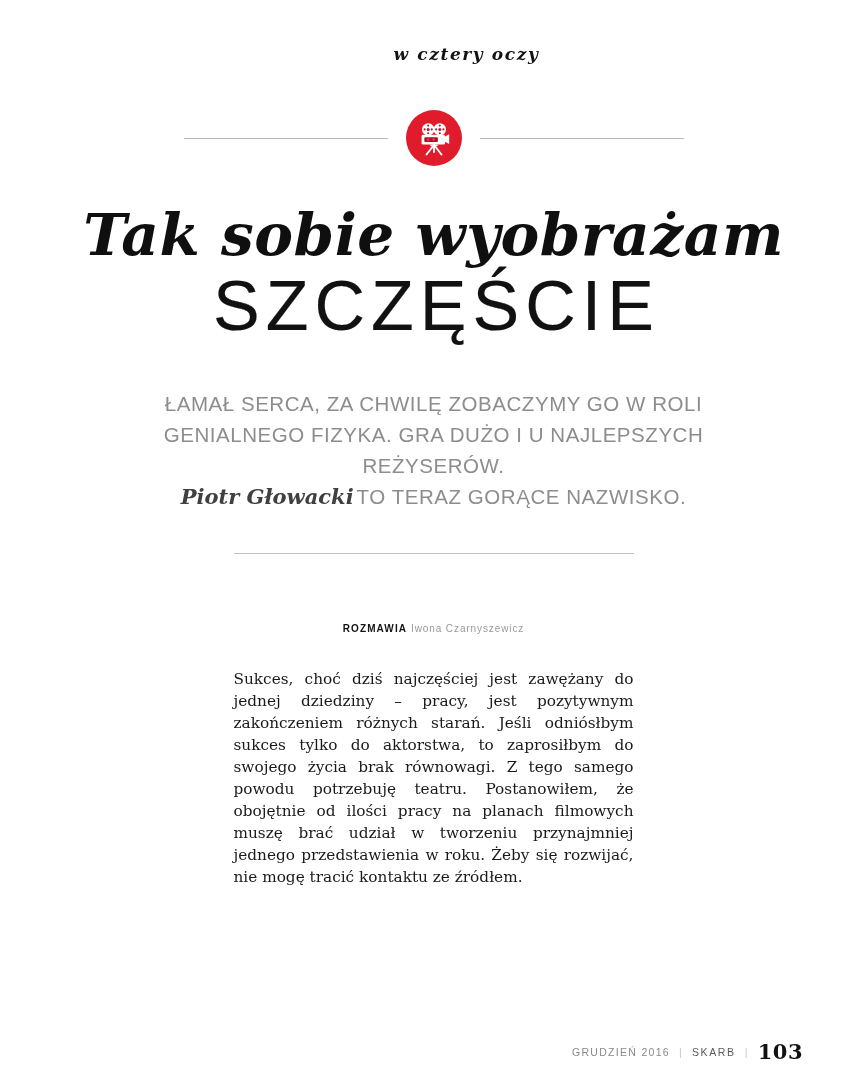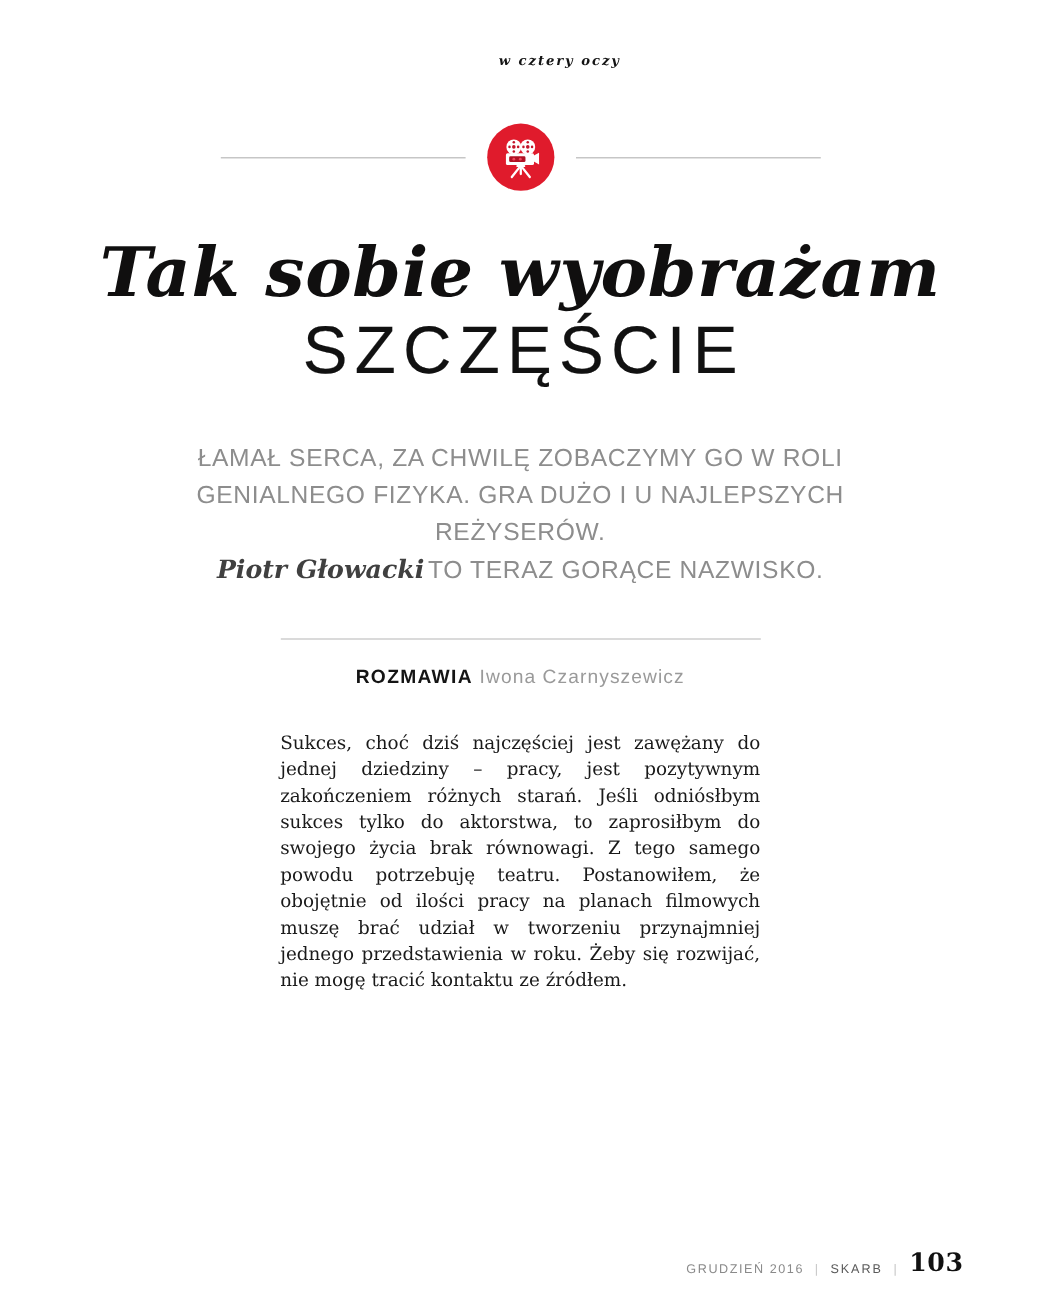--- a/index.html
+++ b/index.html
@@ -22,21 +22,21 @@
     flex-direction: column;
     align-items: center;
   }
 
   
   .running-head {
     margin-top: 44px;
     font-family: "DejaVu Serif", "Liberation Serif", serif;
     font-style: italic;
     font-weight: 700;
-    font-size: 11px;
+    font-size: 17px;
     letter-spacing: 1.6px;
     color: #141414;
     text-align: center;
     width: 100%;
     padding-left: 66px;
     box-sizing: border-box;
   }
 
   
   .icon-row {
@@ -77,21 +77,21 @@
     line-height: 1.02;
     letter-spacing: 0.5px;
     color: #100f0f;
     text-align: center;
     transform: scaleX(1.02);
   }
   .headline-thin {
     margin-top: 6px;
     font-family: "Liberation Sans", sans-serif;
     font-weight: 300;
-    font-size: 56px;
+    font-size: 70px;
     line-height: 1.05;
     letter-spacing: 6px;
     color: #111111;
     text-align: center;
     -webkit-text-stroke: 0.15px #111;
     padding-left: 6px;
   }
 
   
   .deck {
@@ -120,24 +120,24 @@
   
   .divider {
     margin-top: 40px;
     width: 400px;
     height: 1px;
     background: #c2c2c2;
   }
 
   
   .byline {
-    margin-top: 23px;
-    text-align: center;
-    font-family: "Liberation Sans", sans-serif;
-    font-size: 16px;
+    margin-top: 69px;
+    text-align: center;
+    font-family: "Liberation Sans", sans-serif;
+    font-size: 10px;
     letter-spacing: 1.1px;
   }
   .byline .label {
     font-weight: 700;
     color: #141414;
   }
   .byline .who {
     font-weight: 400;
     color: #9a9a9a;
     letter-spacing: 0.9px;
@@ -162,21 +162,21 @@
   }
   .a { font-weight: 400; }
   .gap { height: 15px; }
 
   
   .footer {
     position: absolute;
     bottom: 22px;
     right: 64px;
     display: flex;
-    align-items: flex-end;
+    align-items: center;
     gap: 9px;
     font-family: "Liberation Sans", sans-serif;
     font-size: 10.5px;
     letter-spacing: 1.3px;
     color: #8a8a8a;
     margin-left: 16px;
   }
   .footer .sep { color: #c6c6c6; }
   .footer .issue { color: #8a8a8a; }
   .footer .brand { color: #5a5a5a; letter-spacing: 1.6px; }

